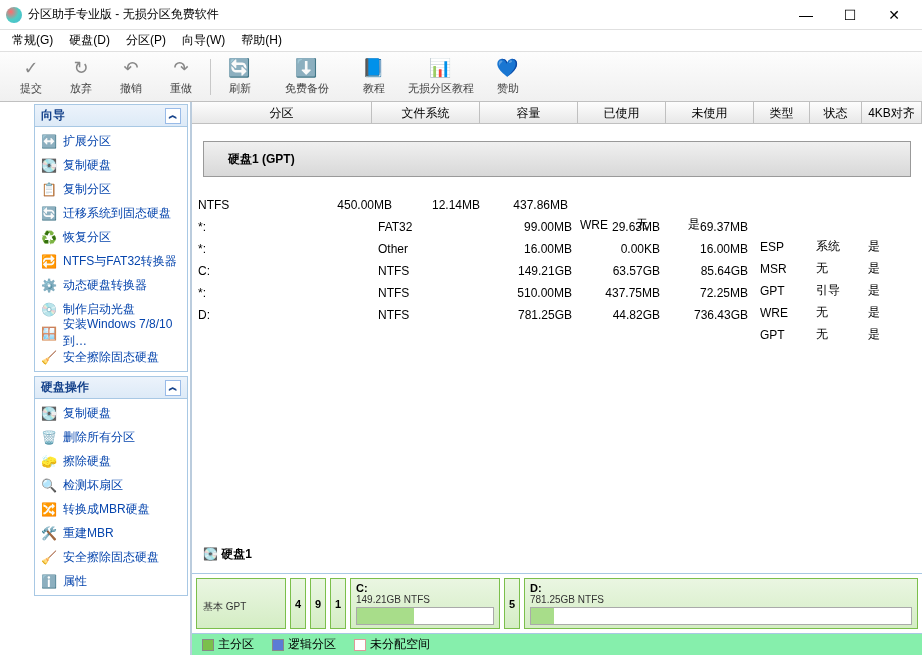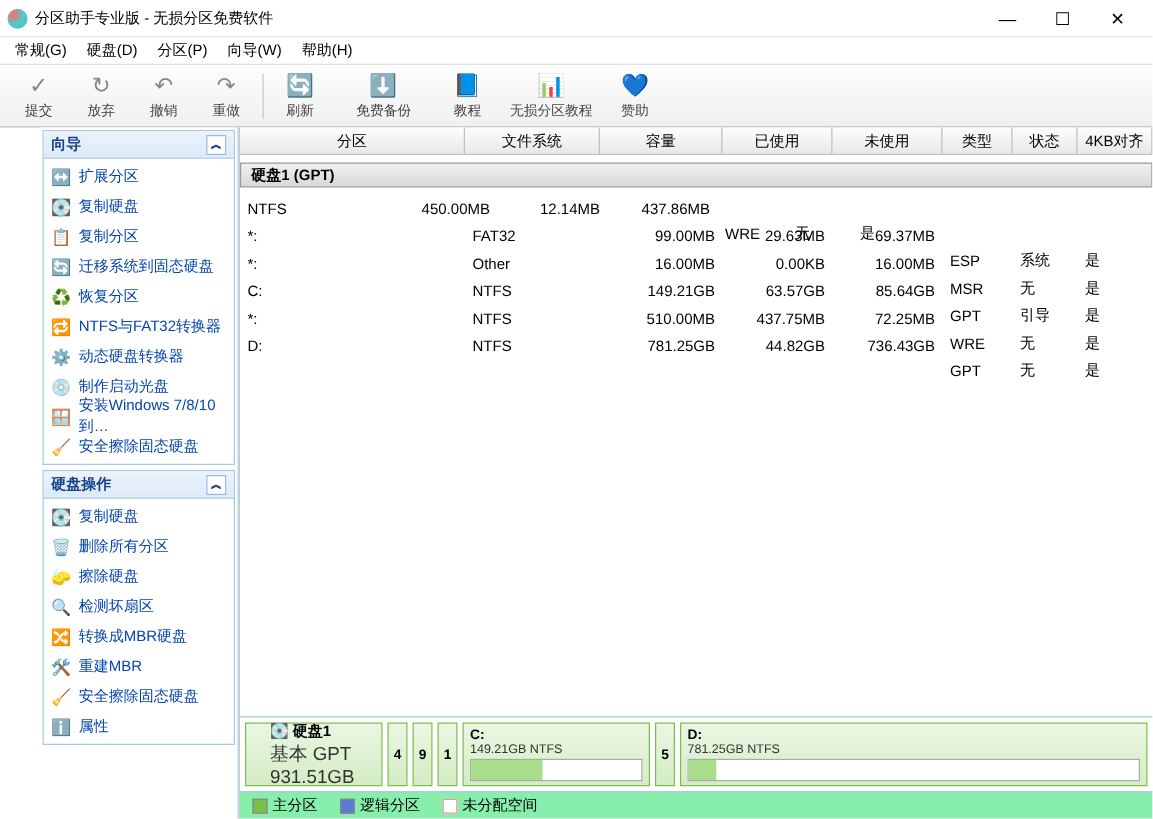--- a/index.html
+++ b/index.html
@@ -30,30 +30,30 @@
 .panel-header .collapse-btn { width: 16px; height: 16px; border: 1px solid #99bbe8; background: #fff; display: flex; align-items: center; justify-content: center; font-size: 9px; color: #15428b; cursor: pointer; }
 .panel-body { padding: 2px 0; }
 .side-item { display: flex; align-items: center; height: 24px; padding: 0 6px; cursor: pointer; gap: 6px; }
 .side-item .ic { width: 16px; height: 16px; display: flex; align-items: center; justify-content: center; font-size: 13px; }
 .side-item .txt { color: #0645ad; }
 
 .content { flex: 1; display: flex; flex-direction: column; border-left: 1px solid #bcd; }
 .grid-header { height: 22px; background: linear-gradient(#fdfdfd, #e8e8e8); border-bottom: 1px solid #c0c0c0; display: flex; }
 .grid-header .gh { border-right: 1px solid #c0c0c0; padding: 3px 6px; text-align: center; }
 .grid-body { flex: 1; overflow: auto; background: #fff; }
-.disk-group-header { background: linear-gradient(#f0f0f0, #d8d8d8); border: 1px solid #999; height: 20px; display: flex; align-items: center; padding: 0 8px; font-weight: bold; margin: 0; }
+.disk-group-header { background: linear-gradient(#f0f0f0, #d8d8d8); border: 1px solid #999; height: 36px; display: flex; align-items: center; padding: 0 24px; font-weight: bold; margin: 11px; }
 .grid-row { display: flex; height: 22px; align-items: center; border-bottom: 1px solid transparent; }
 .grid-row .gc { padding: 2px 6px; }
 .gc.num { text-align: right; }
 .gc.ctr { text-align: left; margin-top: 40px; }
 .spacer-row { height: 6px; }
 
 .disk-panel { height: 60px; border-top: 1px solid #a8c8e4; background: #fff; padding: 4px; display: flex; gap: 4px; align-items: stretch; }
-.disk-panel .disk-info { border: 1px solid #7bbf4b; background: linear-gradient(#eaf6e2,#d4edc4); width: 110px; padding: 4px 19px; display: flex; flex-direction: column; justify-content: center; }
-.disk-panel .disk-info .dtype, .disk-panel .disk-info .dsize { font-size: 15px; color: #333; }
+.disk-panel .disk-info { border: 1px solid #7bbf4b; background: linear-gradient(#eaf6e2,#d4edc4); width: 90px; padding: 4px 6px; display: flex; flex-direction: column; justify-content: center; }
+.disk-panel .disk-info .dtype, .disk-panel .disk-info .dsize { font-size: 10px; color: #333; margin-top: 37px; }
 .disk-panel .part-block { border: 1px solid #7bbf4b; background: linear-gradient(#eaf6e2,#d4edc4); display: flex; flex-direction: column; padding: 3px 5px; font-size: 11px; }
 .part-block .plabel { font-weight: bold; }
 .part-block .pbar { flex:1; background: #fff; border: 1px solid #aaa; margin-top:2px; position: relative; min-height:12px; }
 .part-block .pbar .used { position:absolute; left:0; top:0; bottom:0; background: #a8dd8a; }
 .part-block .psize { font-size: 10px; color: #333; }
 .tiny { width: 16px; align-items:center; justify-content:center; font-weight:bold; }
 
 .legend { height: 22px; border-top: 1px solid #a8c8e4; display: flex; align-items: center; gap: 18px; padding: 0 10px; background: #86efac; }
 .legend .item { display: flex; align-items: center; gap: 4px; }
 .legend .sw { width: 12px; height: 12px; border: 1px solid #888; }

